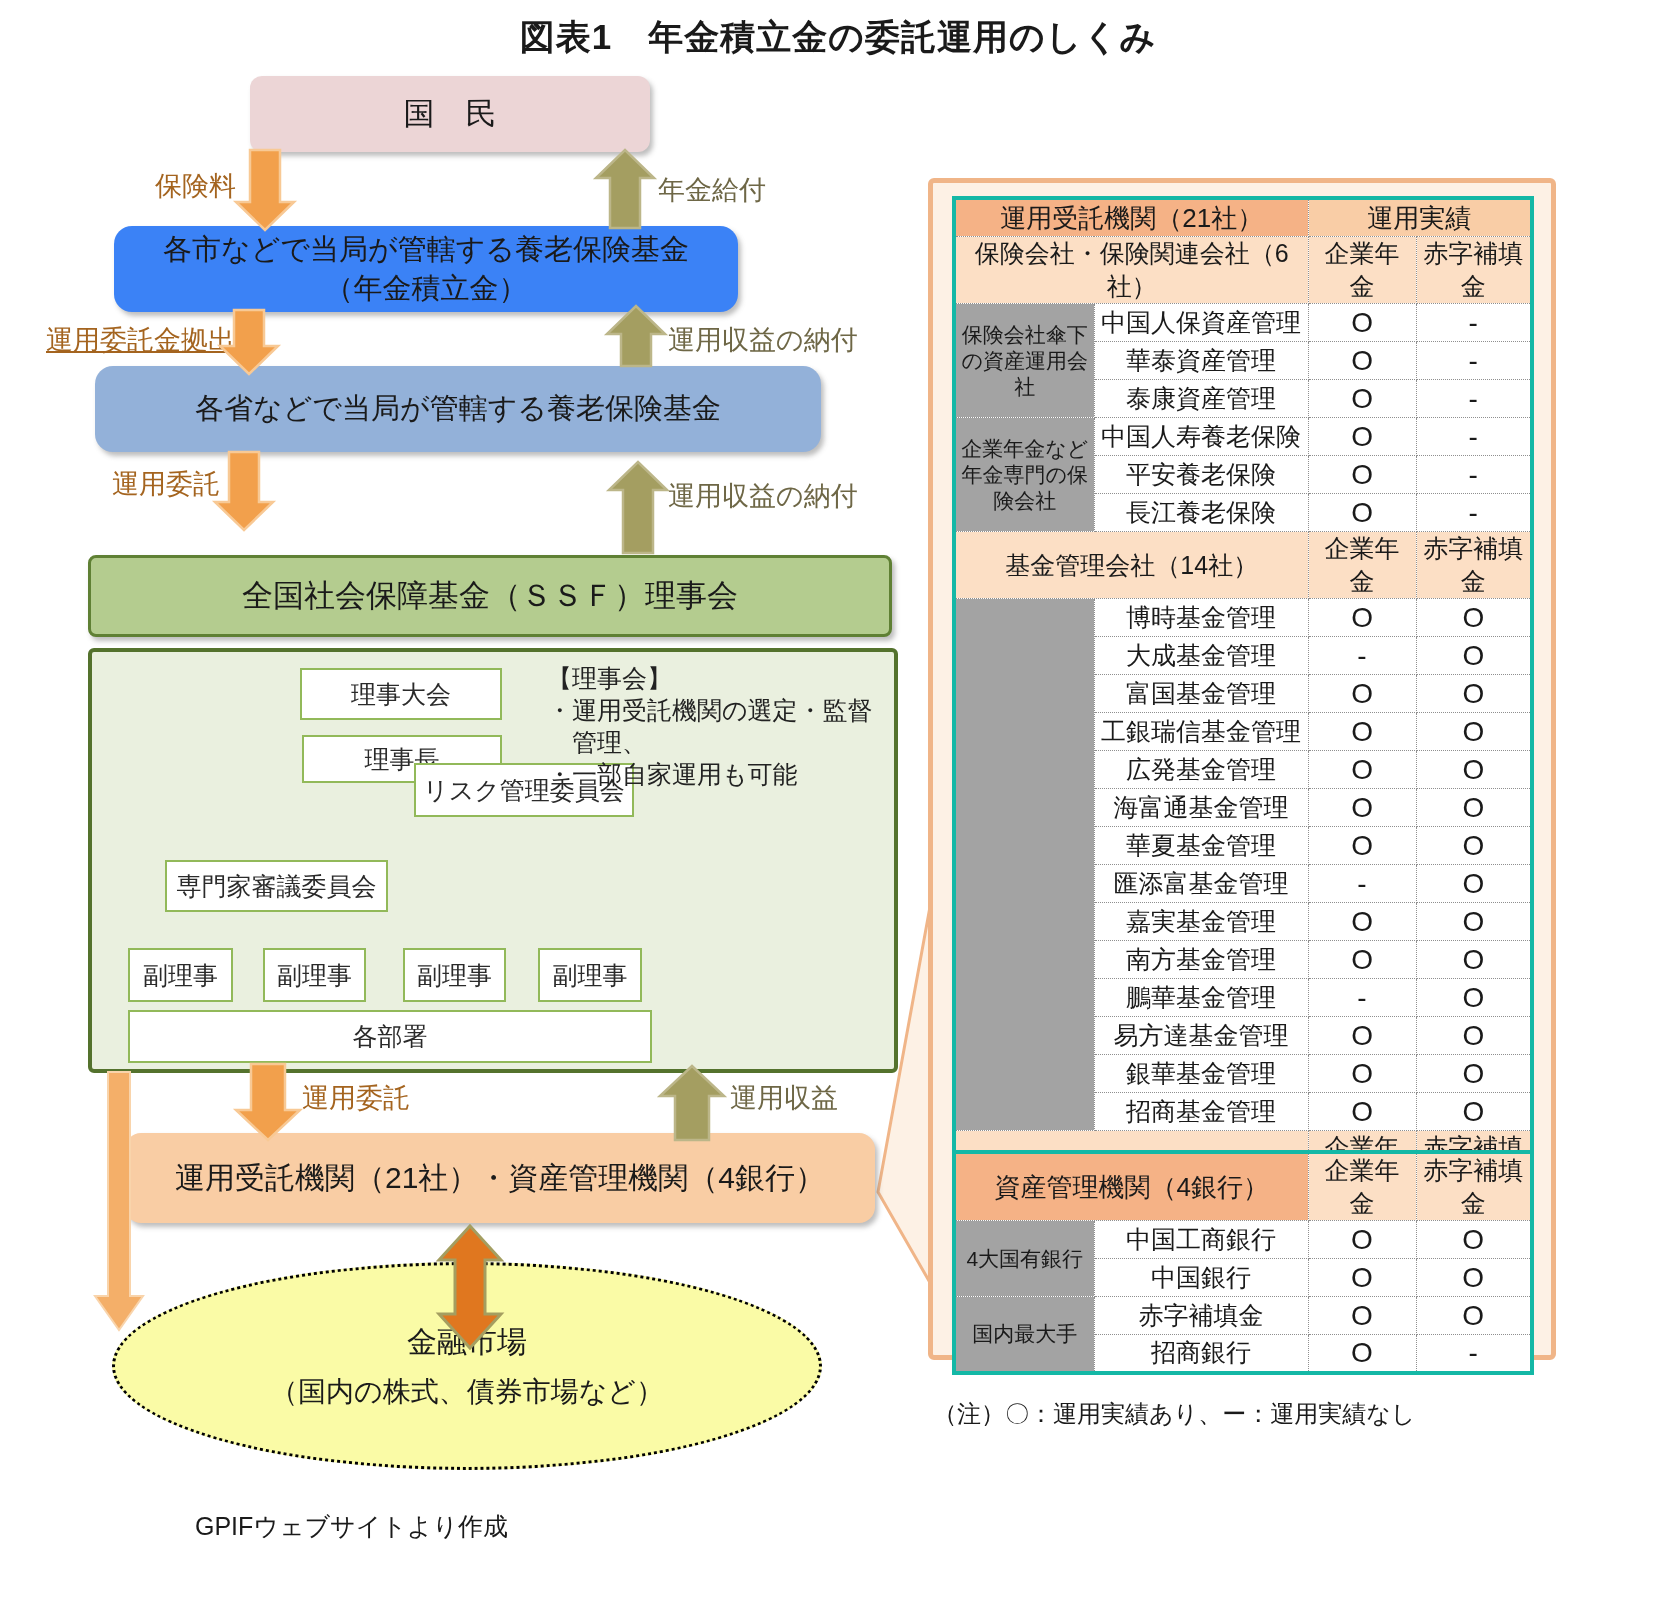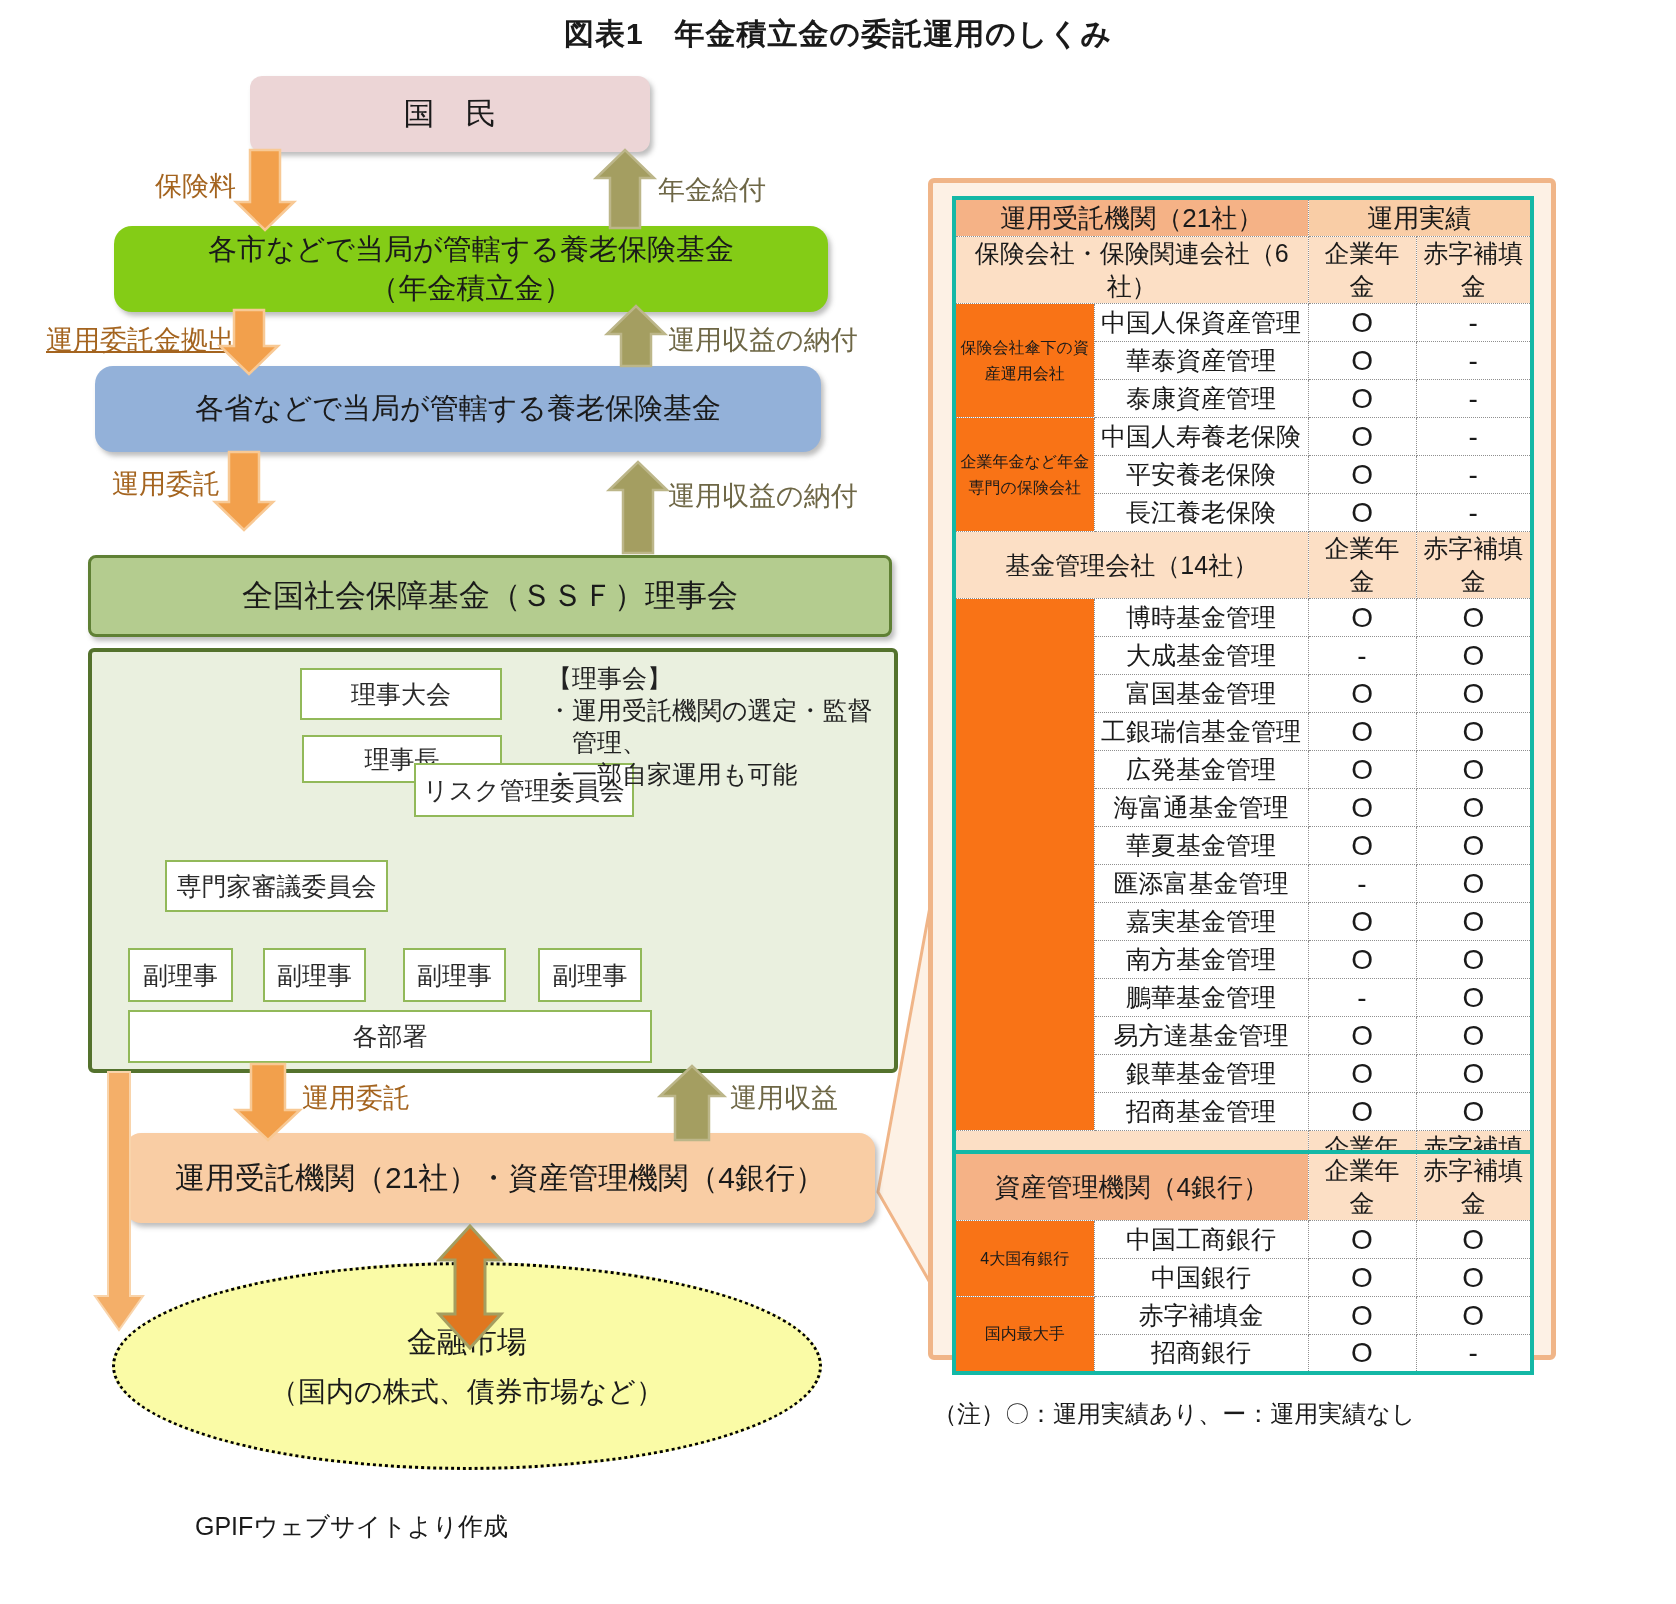--- a/index.html
+++ b/index.html
@@ -3,25 +3,25 @@
 <meta charset="utf-8">
 <style>
   html,body{margin:0;padding:0;background:#fff;}
   .page{position:relative;width:1676px;height:1604px;background:#fff;overflow:hidden;
         font-family:"Liberation Sans","DejaVu Sans",sans-serif;color:#1a1a1a;}
   .abs{position:absolute;}
   .layer-under{position:absolute;left:0;top:0;z-index:1;}
   .layer-over{position:absolute;left:0;top:0;z-index:6;pointer-events:none;}
   .z2{z-index:2;}
   .z4{z-index:4;}
-  .title{left:0;top:14px;width:1676px;text-align:center;font-size:30px;font-weight:bold;letter-spacing:1px;}
+  .title{left:0;top:14px;width:1676px;text-align:center;font-size:35px;font-weight:bold;letter-spacing:1px;}
   .flowbox{display:flex;flex-direction:column;align-items:center;justify-content:center;
            text-align:center;box-shadow:3px 4px 5px rgba(110,110,110,.45);}
   .box-citizens{left:250px;top:76px;width:400px;height:76px;background:#ecd5d6;border-radius:12px;font-size:31px;}
-  .box-city{left:114px;top:226px;width:714px;height:86px;background:#84cc16;border-radius:18px;font-size:29px;line-height:39px;}
+  .box-city{left:114px;top:226px;width:624px;height:86px;background:#3b82f6;border-radius:18px;font-size:29px;line-height:39px;}
   .box-province{left:95px;top:366px;width:726px;height:86px;background:#93b1d9;border-radius:18px;font-size:29px;}
   .box-ssf{left:88px;top:555px;width:804px;height:82px;background:#b4cc8f;border:3px solid #5f8034;border-radius:8px;font-size:31px;box-sizing:border-box;}
   .org-panel{left:88px;top:648px;width:810px;height:425px;background:#eaf0df;border:4px solid #54722d;border-radius:6px;box-sizing:border-box;}
   .orgbox{display:flex;align-items:center;justify-content:center;text-align:center;
           background:#fff;border:2px solid #92b959;box-sizing:border-box;font-size:25px;color:#2a2a2a;}
   .box-trustee{left:125px;top:1133px;width:750px;height:90px;background:#f9cda4;border-radius:16px;font-size:30px;}
   .ellipse{left:112px;top:1262px;width:710px;height:208px;background:#fafba6;border:3px dotted #000;
            border-radius:50%;display:flex;flex-direction:column;align-items:center;justify-content:center;
            text-align:center;box-sizing:border-box;}
   .ellipse .l1{font-size:30px;}
@@ -36,21 +36,21 @@
                border:5px solid #f0b588;border-radius:6px;box-sizing:border-box;}
   table.dtable{border-collapse:collapse;table-layout:fixed;width:578px;background:#fff;
                border:4px solid #14b8a6;font-size:25px;}
   table.dtable td,table.dtable th{border:1px dotted #8f8f8f;padding:0 4px;overflow:hidden;
                font-weight:normal;text-align:center;vertical-align:middle;}
   .h-dark{background:#f5b286;height:36px;font-size:26px;}
   .h-mid{background:#f9cda6;height:36px;font-size:26px;}
   .h-light{background:#fcdfc5;height:36px;}
   .row{height:38px;}
   .name{text-align:left;padding-left:8px;}
-  .group{font-size:16px;line-height:26px;background:#f97316;}
+  .group{font-size:21px;line-height:26px;background:#a3a3a3;}
   .val{font-size:28px;}
   .note{font-size:24px;}
   .source{font-size:25px;line-height:36px;}
   .source .ind2{margin-left:105px;}
 </style>
 </head>
 <body>
 
 <div class="page">
 

